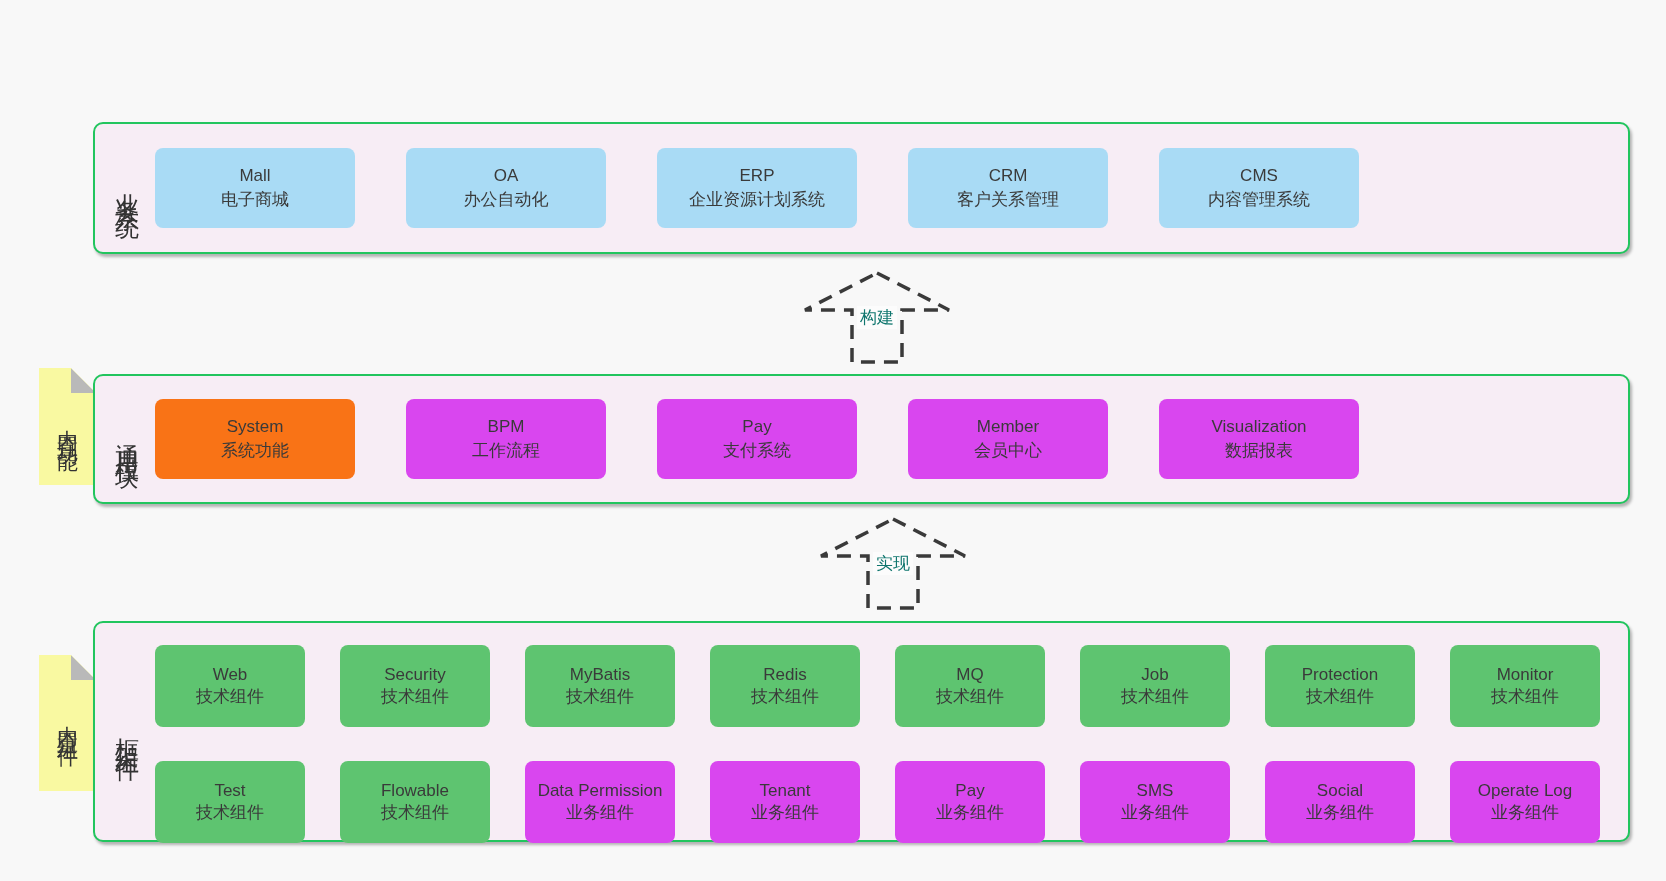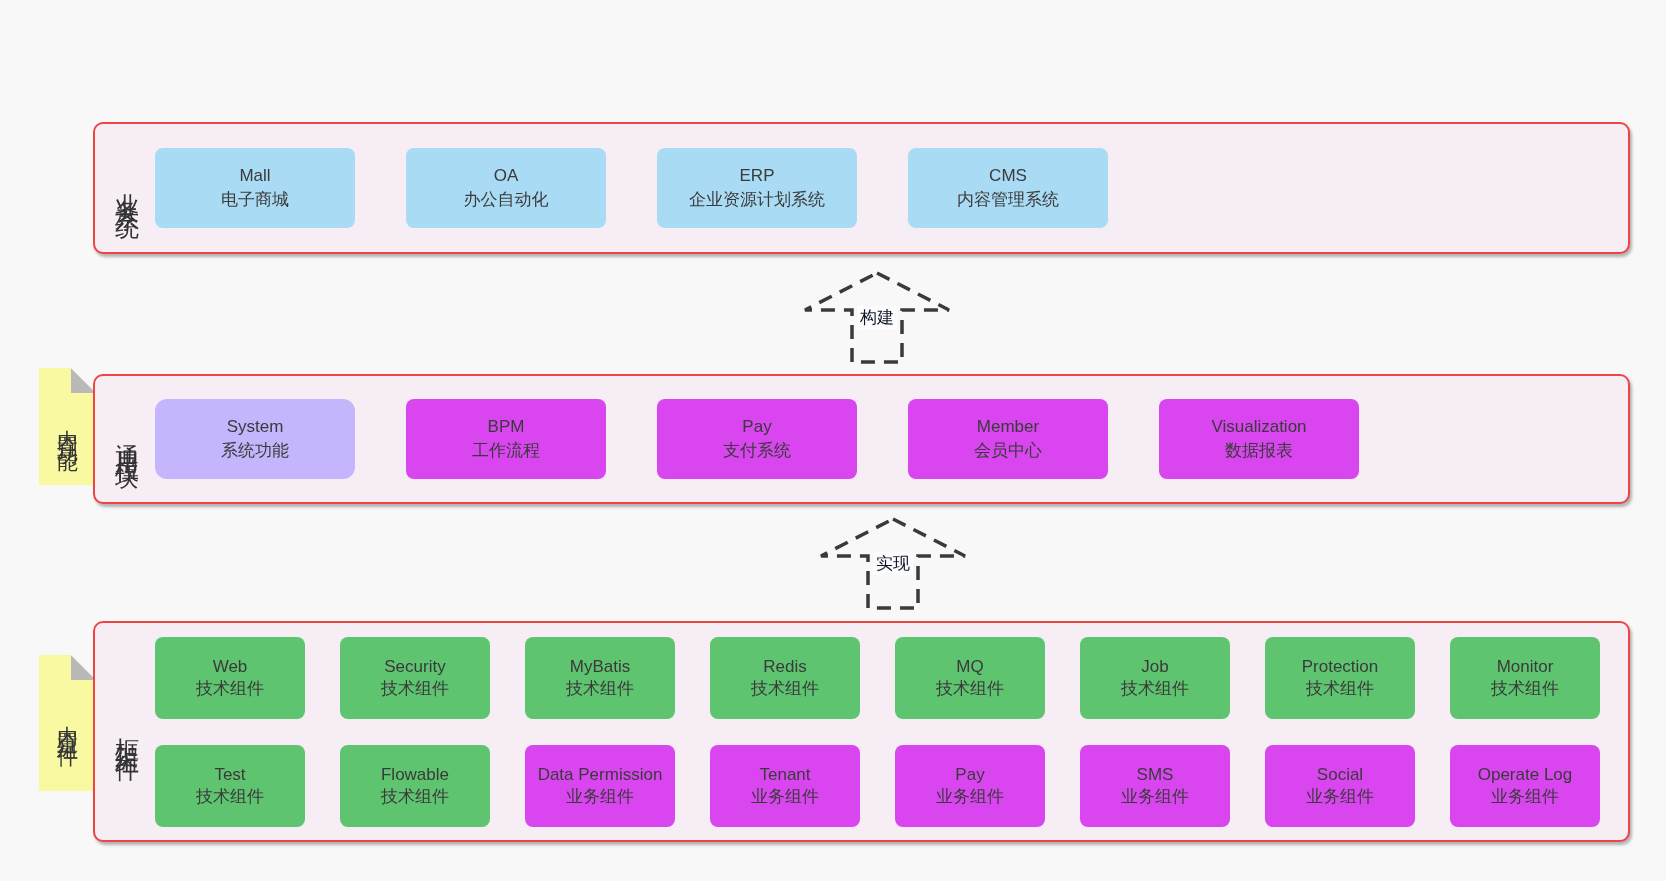--- a/index.html
+++ b/index.html
@@ -5,21 +5,21 @@
   html,body{margin:0;padding:0;}
   body{
     width:1666px;height:881px;position:relative;overflow:hidden;
     background:#f8f8f8;
     font-family:"Liberation Sans","DejaVu Sans",sans-serif;
     color:#3a3a3a;
   }
   .layer{
     position:absolute;left:93px;width:1537px;
     background:#f7edf5;
-    border:2px solid #ef4444;border-radius:10px;
+    border:2px solid #22c55e;border-radius:10px;
     box-sizing:border-box;
     box-shadow:2px 3px 3px rgba(0,0,0,0.28);
     z-index:2;
   }
   #layer-business{top:122px;height:132px;}
   #layer-modules{top:374px;height:130px;}
   #layer-components{top:621px;height:221px;}
   .layer-label{
     position:absolute;top:0;bottom:0;left:12px;width:40px;
     display:flex;align-items:center;justify-content:center;
@@ -31,23 +31,23 @@
     margin-left:60px;height:100%;
   }
   .box{
     width:200px;height:80px;border-radius:8px;
     display:flex;flex-direction:column;align-items:center;justify-content:center;
     text-align:center;font-size:17px;line-height:1.42;
     box-sizing:border-box;padding:0 10px;flex:0 0 auto;
   }
   .rows3{display:flex;flex-direction:column;gap:26px;padding-top:14px;}
   .rows3 .boxes-row{height:auto;gap:35px;}
-  .rows3 .box{width:150px;height:82px;line-height:1.3;}
+  .rows3 .box{width:150px;height:82px;line-height:1.3;margin-top:8px;}
   .blue{background:#a9dbf5;}
-  .red{background:#c4b5fd;border-radius:12px;}
+  .red{background:#f97316;}
   .pink{background:#d946ef;}
   .green{background:#5ec470;}
   .lightgreen{background:#d946ef;}
   .sticky-tab{
     position:absolute;left:39px;width:57px;background:#f9f9a1;z-index:1;
     display:flex;align-items:center;justify-content:center;
     writing-mode:vertical-rl;text-orientation:upright;
     font-size:21px;letter-spacing:7px;color:#333;
     clip-path:polygon(0 0,calc(100% - 25px) 0,100% 25px,100% 100%,0 100%);
   }
@@ -57,40 +57,44 @@
     position:absolute;top:0;right:0;width:25px;height:25px;
     background:#b9b9b9;
     clip-path:polygon(0 0,100% 100%,0 100%);
   }
   .arrow{position:absolute;width:150px;height:95px;z-index:1;}
   #arrow-build{left:802px;top:270px;}
   #arrow-implement{left:818px;top:516px;text-align:center;}
   .arrow svg{position:absolute;left:0;top:0;}
   .arrow-label{
     position:absolute;left:50%;top:36px;transform:translateX(-50%);
-    background:#fcfcfc;padding:0 3px;font-size:17px;white-space:nowrap;color:#0f172a;
+    background:#fcfcfc;padding:0 3px;font-size:17px;white-space:nowrap;color:#0f766e;
   }
 </style>
 </head>
 <body>
 
 <div class="layer" id="layer-business">
   <div class="layer-label">业务系统</div>
   <div class="boxes-row">
     <div class="box blue">
       <div>Mall</div>
       <div>电子商城</div>
     </div>
     <div class="box blue">
       <div>OA</div>
       <div>办公自动化</div>
     </div>
     <div class="box blue">
       <div>ERP</div>
       <div>企业资源计划系统</div>
+    </div>
+    <div class="box blue">
+      <div>CRM</div>
+      <div>客户关系管理</div>
     </div>
     <div class="box blue">
       <div>CMS</div>
       <div>内容管理系统</div>
     </div>
   </div>
 </div>
 
 <div class="arrow" id="arrow-build">
   <svg width="150" height="95" viewBox="0 0 150 95">

